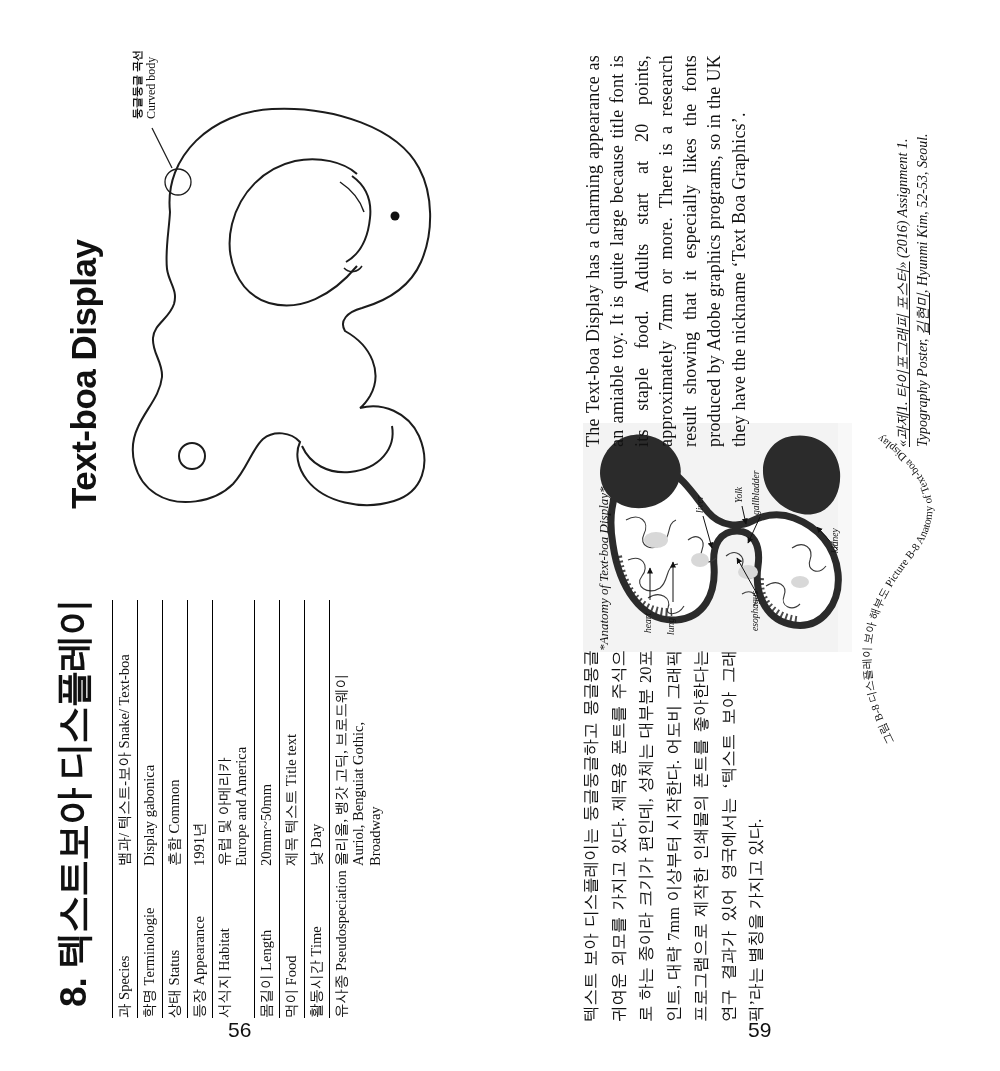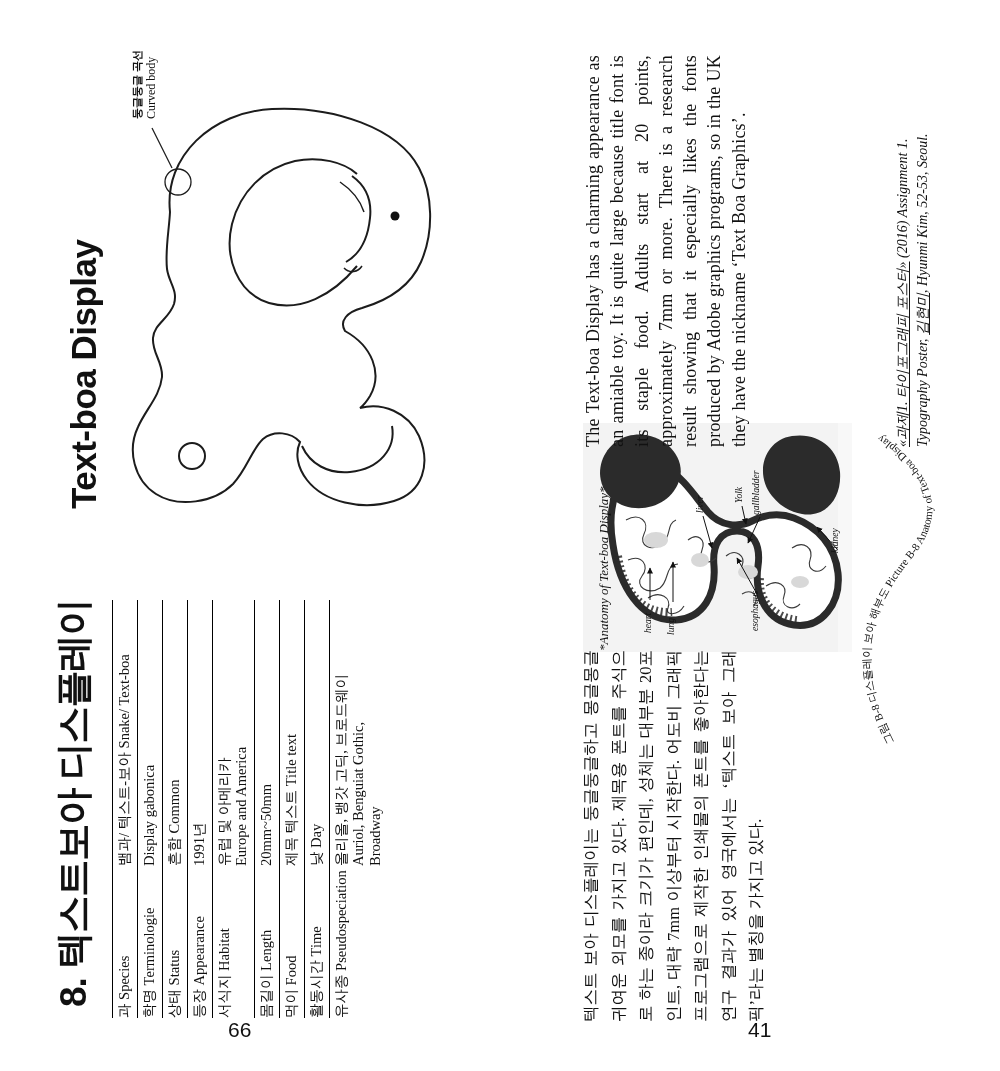--- a/index.html
+++ b/index.html
@@ -191,21 +191,21 @@
         <div class="spec-value">낮 Day</div>
       </div>
     <div class="spec-row">
         <div class="spec-label">유사종 Pseudospeciation</div>
         <div class="spec-value">올리올, 뱅갓 고딕, 브로드웨이
 Auriol, Benguiat Gothic,
 Broadway</div>
       </div>
   </div>
 
-  <div class="pagenum" style="left:228px;top:1018px;">66</div>
+  <div class="pagenum" style="left:228px;top:1018px;">56</div>
 </div>
 
 <div>
   <div class="rot para-en" style="left:581px;top:447px;width:392px;">The Text-boa Display has a charming appearance as an amiable toy. It is quite large because title font is its staple food. Adults start at 20 points, approximately 7mm or more. There is a research result showing that it especially likes the fonts produced by Adobe graphics programs, so in the UK they have the nickname ‘Text Boa Graphics’.</div>
 
   <div class="rot cite" style="left:893px;top:447px;width:390px;">
     <div><span class="ko-underline">«과제1. 타이포그래피 포스터»</span><span> (2016) Assignment 1.</span></div>
     <div><span>Typography Poster, </span><span class="ko-underline">김현미</span><span>, Hyunmi Kim, 52-53, Seoul.</span></div>
   </div>
 
@@ -214,14 +214,14 @@
   <div class="rot organ" style="left:643px;top:633px;width:70px;">heart</div>
   <div class="rot organ" style="left:666px;top:635px;width:70px;">lung</div>
   <div class="rot organ" style="left:695px;top:513px;width:70px;">liver</div>
   <div class="rot organ" style="left:734px;top:503px;width:70px;">Yolk</div>
   <div class="rot organ" style="left:751px;top:515px;width:70px;">gallbladder</div>
   <div class="rot organ" style="left:750px;top:631px;width:70px;">esophagus</div>
   <div class="rot organ" style="left:830px;top:553px;width:70px;">kidney</div>
 
   <div class="rot para-ko" style="left:577px;top:1022px;width:372px;">텍스트 보아 디스플레이는 둥글둥글하고 몽글몽글 귀여운 외모를 가지고 있다. 제목용 폰트를 주식으로 하는 종이라 크기가 편인데, 성체는 대부분 20포인트, 대략 7mm 이상부터 시작한다. 어도비 그래픽 프로그램으로 제작한 인쇄물의 폰트를 좋아한다는 연구 결과가 있어 영국에서는 ‘텍스트 보아 그래픽’라는 별칭을 가지고 있다.</div>
 
-  <div class="pagenum" style="left:748px;top:1018px;">41</div>
+  <div class="pagenum" style="left:748px;top:1018px;">59</div>
 </div>
 
 </body></html>

